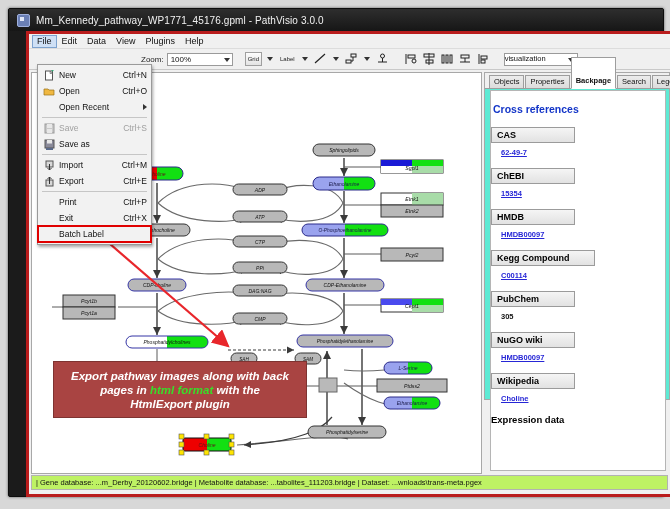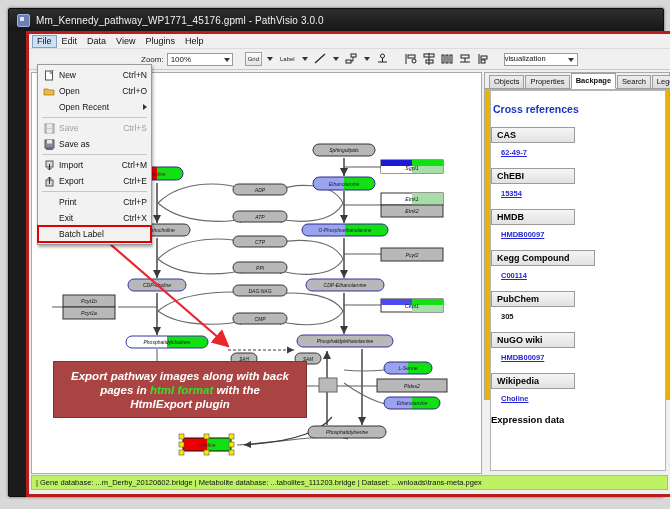--- a/index.html
+++ b/index.html
@@ -73,28 +73,28 @@
   
   .canvas-wrap{
     position:absolute;left:2px;top:38px;width:449px;height:400px;
     background:#fff;border:1px solid #a8a8a8;overflow:hidden;font-style:italic;
   }
   .canvas{position:absolute;left:0;top:0;width:100%;height:100%;}
 
   
   .rightpanel{
     position:absolute;left:455px;top:38px;width:186px;height:328px;
-    background:#eab308;border:1px solid #a8a8a8;box-sizing:border-box;
+    background:#5eead4;border:1px solid #a8a8a8;box-sizing:border-box;
   }
   .tabstrip{height:16px;display:flex;align-items:flex-end;padding-left:4px;box-sizing:border-box;border-bottom:1px solid #9d9d9d;background:#f0f0f0;}
   .tab{
     font-size:7.5px;color:#111;padding:1px 4px 2px 4px;border:1px solid #9d9d9d;
     background:linear-gradient(#ececec,#dcdcdc);margin-right:1px;border-bottom:none;line-height:9px;
   }
-  .tab.active{background:#fff;font-weight:bold;padding-top:2px;padding-bottom:3px;border-bottom:1px solid #fff;position:relative;top:1px;}
+  .tab.active{background:#fff;font-weight:bold;padding-top:18px;padding-bottom:3px;border-bottom:1px solid #fff;position:relative;top:1px;}
   .bp{position:absolute;left:5px;top:17px;width:176px;height:381px;background:#fff;border:1px solid #b5b5b5;overflow:hidden;box-sizing:border-box;}
   .bp-inner{padding:10px 10px 4px 0;}
   .bp-h1{color:#1436c8;font-size:10.5px;font-weight:bold;margin:2px 0 12px 2px;}
   .xref-box{
     border:1px solid #9b9b9b;background:linear-gradient(#f5f5f5,#e2e2e2);
     font-size:9px;font-weight:bold;color:#000;padding:2px 5px;width:84px;box-sizing:border-box;margin-bottom:5px;
   }
   .xref-val{font-size:7.5px;color:#2626d6;text-decoration:underline;font-weight:bold;margin:0 0 11px 10px;}
   .xref-val.plain{color:#111;text-decoration:none;}
   .bp-h2{font-size:9.5px;font-weight:bold;color:#000;margin-top:4px;}

